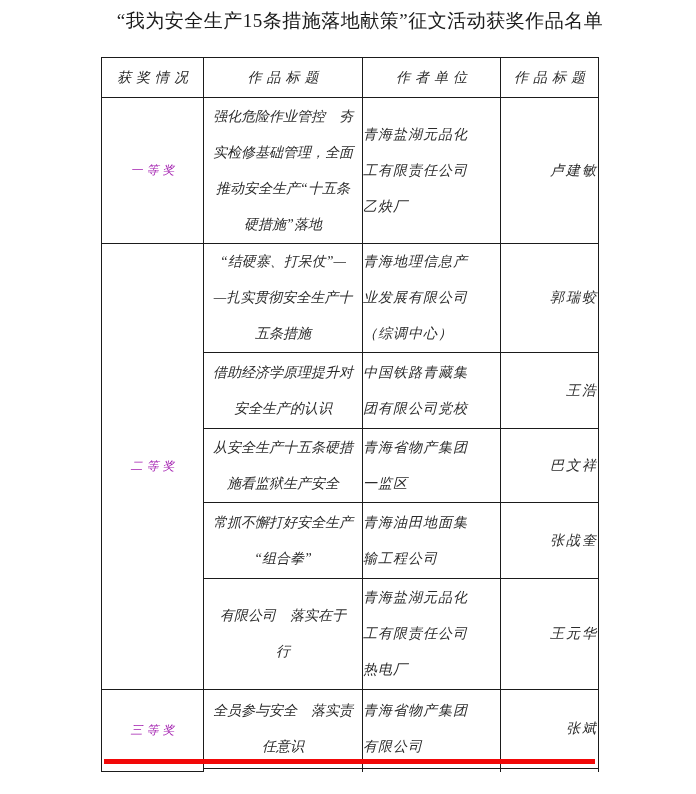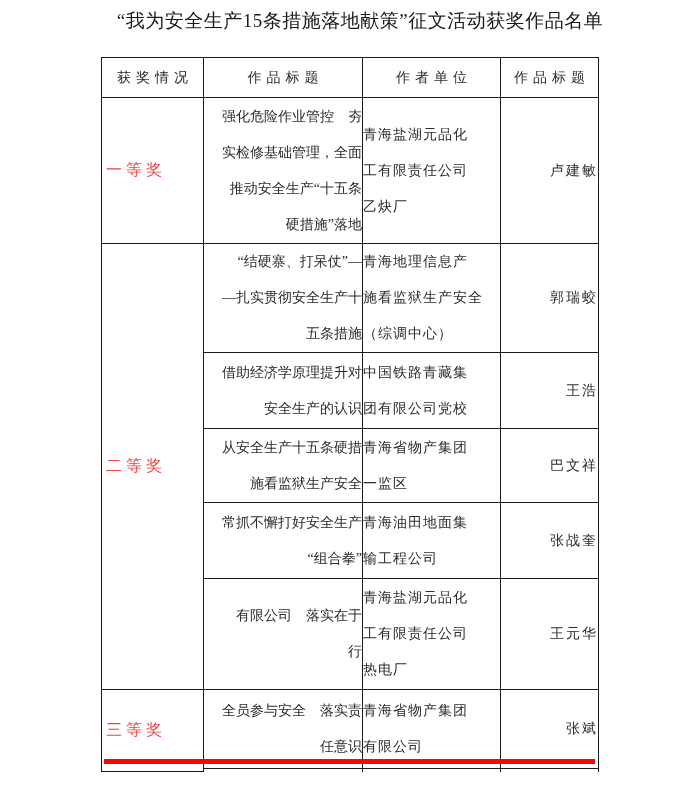--- a/index.html
+++ b/index.html
@@ -37,49 +37,50 @@
     border-collapse: collapse;
     table-layout: fixed;
     width: 497px;
   }
   table.awards td, table.awards th {
     border: 1px solid #1b1b1b;
     padding: 0;
     vertical-align: middle;
     font-weight: normal;
     overflow: hidden;
+    font-style: italic;
   }
   tr.header-row { height: 40px; }
   tr.row-1 { height: 146px; }
   tr.row-2 { height: 109px; }
   tr.row-3 { height: 76px; }
   tr.row-4 { height: 74px; }
   tr.row-5 { height: 76px; }
   tr.row-6 { height: 111px; }
   tr.row-7 { height: 79px; }
   tr.stub-row { height: 3px; }
   tr.stub-row td { border-bottom: none; }
   th.col-header {
     font-size: 14px;
     letter-spacing: 5px;
     text-indent: 5px;
     text-align: center;
     color: #2b2b2b;
   }
   td.award-cell {
-    font-size: 16px;
+    font-size: 12px;
     letter-spacing: 4px;
     text-indent: 4px;
-    text-align: left;
-    color: #ef4444;
+    text-align: center;
+    color: #a21caf;
   }
   td.work-cell {
     font-size: 14px;
     line-height: 36px;
-    text-align: right;
+    text-align: center;
     padding: 0 9px;
     white-space: pre-line;
     color: #2b2b2b;
   }
   td.org-cell {
     font-size: 14px;
     line-height: 36px;
     text-align: left;
     white-space: pre-line;
     letter-spacing: 1px;
@@ -134,21 +135,21 @@
 工有限责任公司
 乙炔厂</td>
         <td class="author-cell">卢建敏</td>
       </tr>
       <tr class="row-2">
         <td class="award-cell" rowspan="5">二等奖</td>
         <td class="work-cell">“结硬寨、打呆仗”—
 —扎实贯彻安全生产十
 五条措施</td>
         <td class="org-cell">青海地理信息产
-施看监狱生产安全
+业发展有限公司
 （综调中心）</td>
         <td class="author-cell">郭瑞蛟</td>
       </tr>
       <tr class="row-3">
         <td class="work-cell">借助经济学原理提升对
 安全生产的认识</td>
         <td class="org-cell">中国铁路青藏集
 团有限公司党校</td>
         <td class="author-cell">王浩</td>
       </tr>

